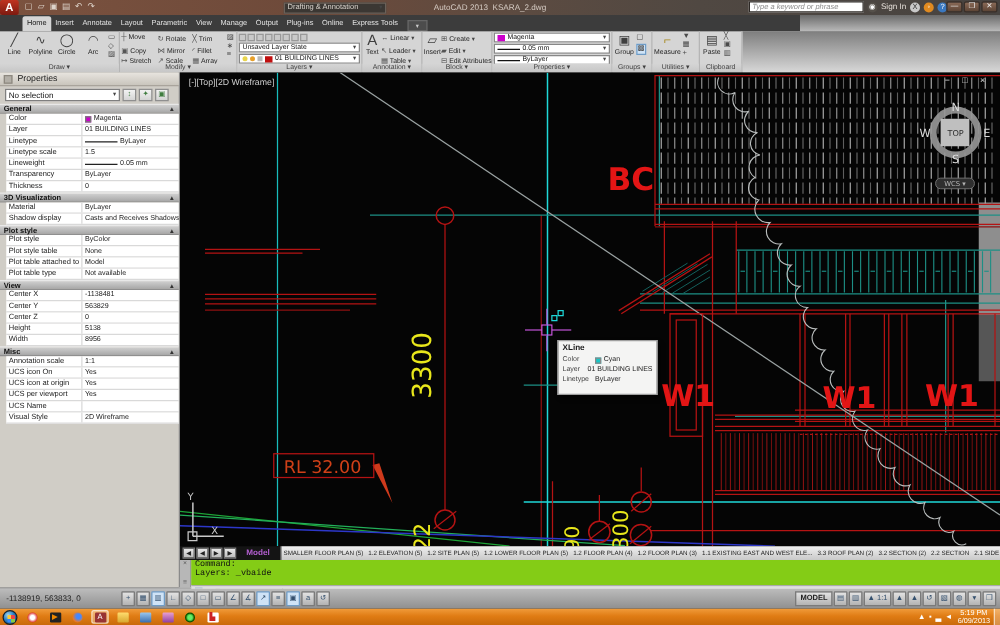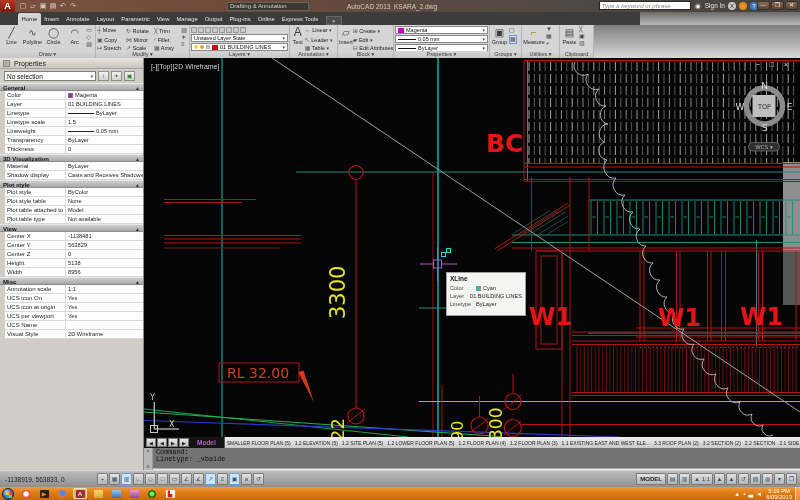--- a/index.html
+++ b/index.html
@@ -102,21 +102,21 @@
   #ltabs .ltab { font-size:5.0px; color:#1b1b1b; white-space:nowrap; padding:0 2px; }
   #ltabs .sep { width:1px; height:9px; background:#8a8a8a; transform:skewX(-20deg); }
 
   
   #cmd { left:144px; top:448px; width:656px; height:22px; background:#cccccc; display:flex; }
   #cmd-side { width:9px; background:#b7b7b7; border-right:1px solid #9a9a9a; display:flex; flex-direction:column;
     justify-content:space-between; align-items:center; padding:1px 0; }
   #cmd-side span { font-size:5.5px; color:#555; line-height:5px; }
   #cmd-main { flex:1; display:flex; flex-direction:column; }
   #cmd-hist { flex:1; font-family:"Liberation Mono", monospace; font-size:6.8px; color:#111; line-height:7px;
-    padding:1px 0 5px 3px; background:#737373; }
+    padding:1px 0 5px 3px; background:#84cc16; }
   #cmd-input { height:8px; background:#e7e7e7; border-top:1px solid #aaa; display:flex; align-items:center;
     font-family:"Liberation Mono", monospace; }
   #cmd-input .cico { width:6px; height:6px; background:#c3d6ea; border:1px solid #7f9ec0; margin:0 2px 0 3px; }
   #cmd-input .prompt { font-size:6.5px; font-style:italic; color:#8f8f8f; }
 
   
   #statusbar { left:0; top:470px; width:800px; height:17px; background:linear-gradient(#bcbcbc,#8f8f8f);
     border-top:1px solid #d8d8d8; display:flex; align-items:center; }
   #coords { font-size:6.5px; color:#1d1d1d; margin-left:5px; width:92px; }
   .toggles { display:flex; gap:1px; }
@@ -844,21 +844,21 @@
 </div>
 
 <div id="cmd" class="abs">
   <div id="cmd-side">
     <span>×</span>
     <span style="color:#666;">≡</span>
   </div>
   <div id="cmd-main">
     <div id="cmd-hist">
         <div>Command:</div>
-        <div>Linetype: _vbaide</div>
+        <div>Layers: _vbaide</div>
       </div>
     <div id="cmd-input">
       <span class="cico"></span>
       <span class="prompt"><span style="font-style:normal;color:#777;">▸ </span><span>Type a command</span></span>
     </div>
   </div>
 </div>
 
 <div id="statusbar" class="abs">
   <div id="coords">-1138919, 563833, 0</div>

